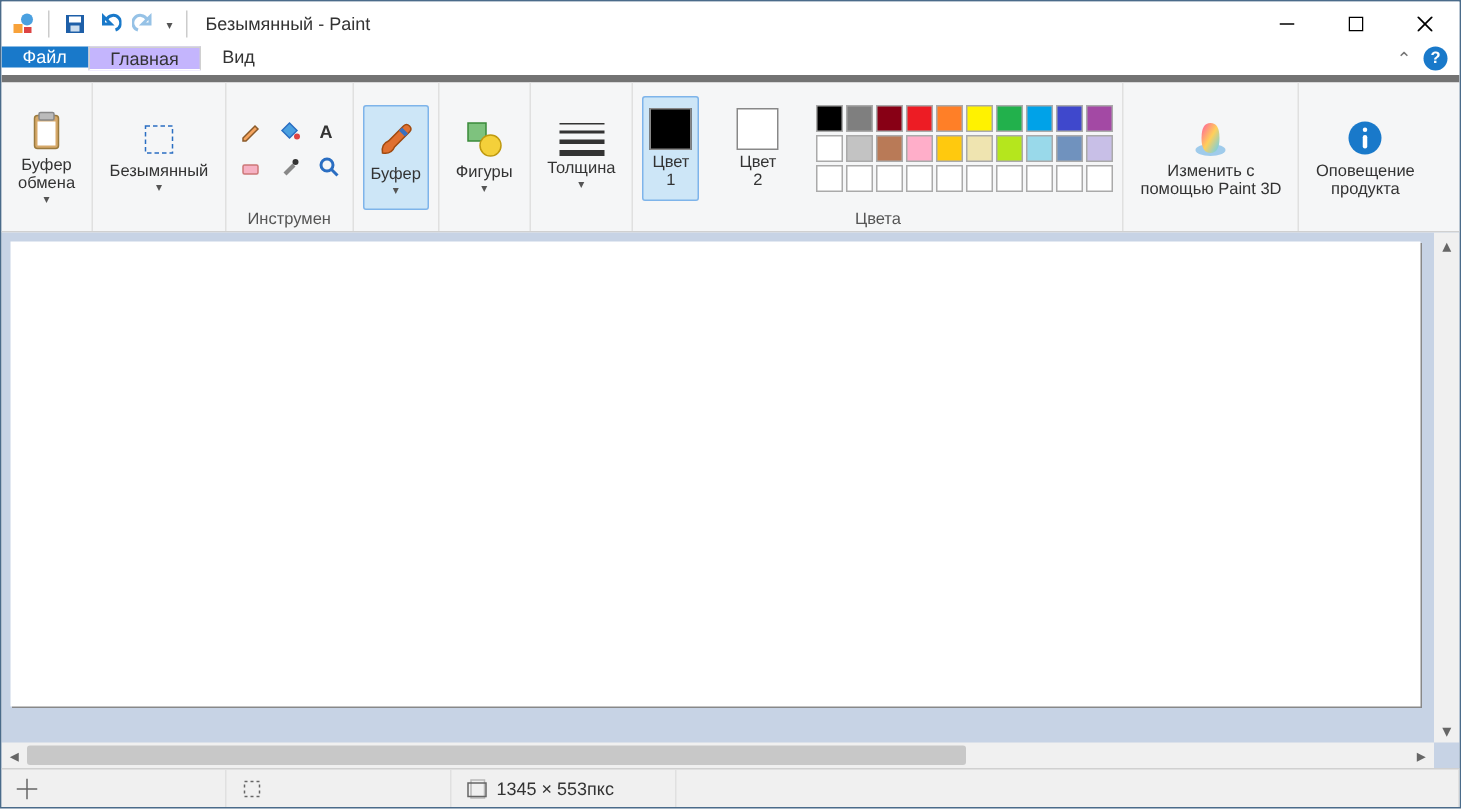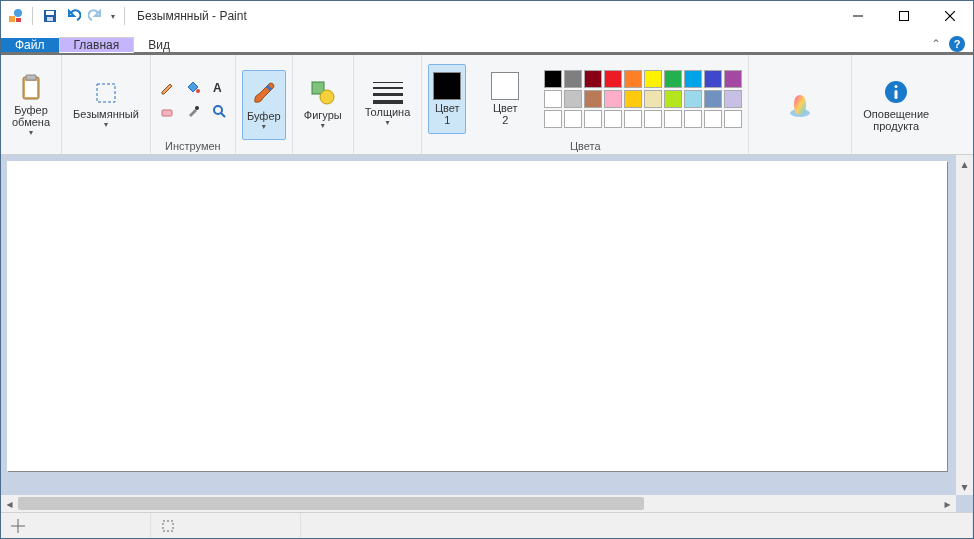--- a/index.html
+++ b/index.html
@@ -3,21 +3,21 @@
 <meta charset="utf-8">
 <style>
 * { box-sizing: border-box; margin: 0; padding: 0; font-family: "Segoe UI", Tahoma, sans-serif; font-size: 12px; }
 body { width: 974px; height: 539px; background: #fff; overflow: hidden; display: flex; flex-direction: column; border: 1px solid #4a6b8a; }
 .titlebar { height: 30px; display: flex; align-items: center; background: #fff; }
 .qat { display: flex; align-items: center; gap: 7px; padding: 0 6px; }
 .qat .sep { width: 1px; height: 18px; background: #ccc; margin: 0 2px; }
 .app-title { color: #333; margin-left: 3px; font-size: 12px; }
 .win-controls { margin-left: auto; display: flex; }
 .win-btn { width: 46px; height: 30px; display: flex; align-items: center; justify-content: center; }
-.tabs { height: 24px; display: flex; align-items: flex-end; background: #fff; border-bottom: 3px solid #737373; }
+.tabs { height: 24px; display: flex; align-items: flex-start; background: #fff; border-bottom: 5px solid #737373; }
 .tab { padding: 0 14px; display: flex; align-items: center; color: #333; cursor: default; }
 .tab.file { background: #1979ca; color: #fff; }
 .tab.active { background: #c4b5fd; border: 1px solid #d0d0d0; border-bottom: 1px solid #fff; margin-bottom: -1px; }
 .tab-right { margin-left: auto; display: flex; align-items: center; padding-right: 8px; gap: 8px; }
 .collapse-caret { color: #777; }
 .help-icon { width: 16px; height: 16px; border-radius: 50%; background: #1979ca; color: #fff; display: flex; align-items: center; justify-content: center; font-size: 11px; font-weight: bold; }
 .ribbon { height: 100px; background: #f5f6f7; border-bottom: 1px solid #d0d0d0; display: flex; align-items: stretch; }
 .group { display: flex; flex-direction: column; align-items: center; padding: 3px 6px 2px 6px; border-right: 1px solid #e0e0e0; }
 .group-body { flex: 1; display: flex; align-items: center; justify-content: center; gap: 2px; }
 .group-label { font-size: 11px; color: #555; text-align: right; line-height: 1; margin-top: 1px; }
@@ -286,20 +286,22 @@
             <ellipse cx="14" cy="22" rx="10" ry="4" fill="#4aa0e0" opacity=".5"></ellipse>
             <path d="M14 4 Q20 4 20 14 Q20 24 14 24 Q8 24 8 14 Q8 4 14 4 Z" fill="url(#g)"></path>
             <defs>
               <linearGradient id="g" x1="0" y1="0" x2="1" y2="1">
                 <stop offset="0" stop-color="#ff5aa0"></stop>
                 <stop offset=".5" stop-color="#ffd05a"></stop>
                 <stop offset="1" stop-color="#5ad0ff"></stop>
               </linearGradient>
             </defs>
           </svg>
+        <span class="lbl" style="white-space:pre-line">Изменить с
+помощью Paint 3D</span>
       </div>
     </div>
     <div class="group-label"></div>
   </div>
 
   <div class="group" style="border-right:none">
     <div class="group-body">
       <div class="big-btn" style="min-width:70px">
         <svg width="28" height="28">
             <circle cx="14" cy="14" r="11" fill="#1979ca"></circle>
@@ -335,14 +337,21 @@
     <svg width="14" height="14">
         <line x1="7" y1="0" x2="7" y2="14" stroke="#666"></line>
         <line x1="0" y1="7" x2="14" y2="7" stroke="#666"></line>
       </svg>
   </div>
   <div class="status-cell">
     <svg width="14" height="14">
         <rect x="2" y="2" width="10" height="10" fill="none" stroke="#666" stroke-dasharray="2 2"></rect>
       </svg>
   </div>
+  <div class="status-cell">
+    <svg width="14" height="14">
+        <rect x="1" y="3" width="12" height="9" fill="none" stroke="#666"></rect>
+        <rect x="3" y="1" width="9" height="12" fill="none" stroke="#666" opacity=".4"></rect>
+      </svg>
+    <span>1345 × 553пкс</span>
+  </div>
   <div class="status-cell" style="flex:1;border-right:1px solid #e0e0e0"></div>
 </div>
 
 </body></html>

